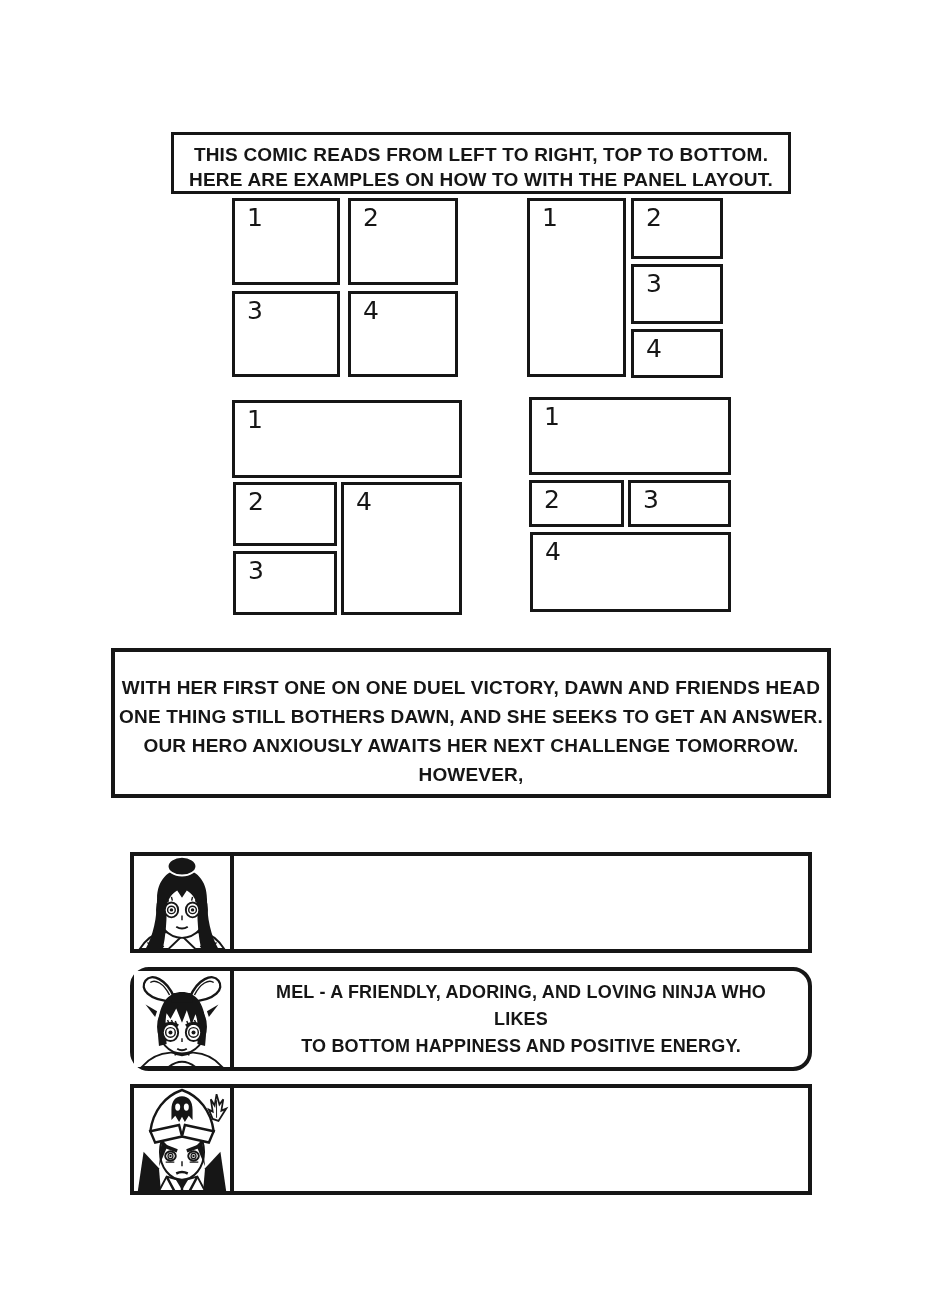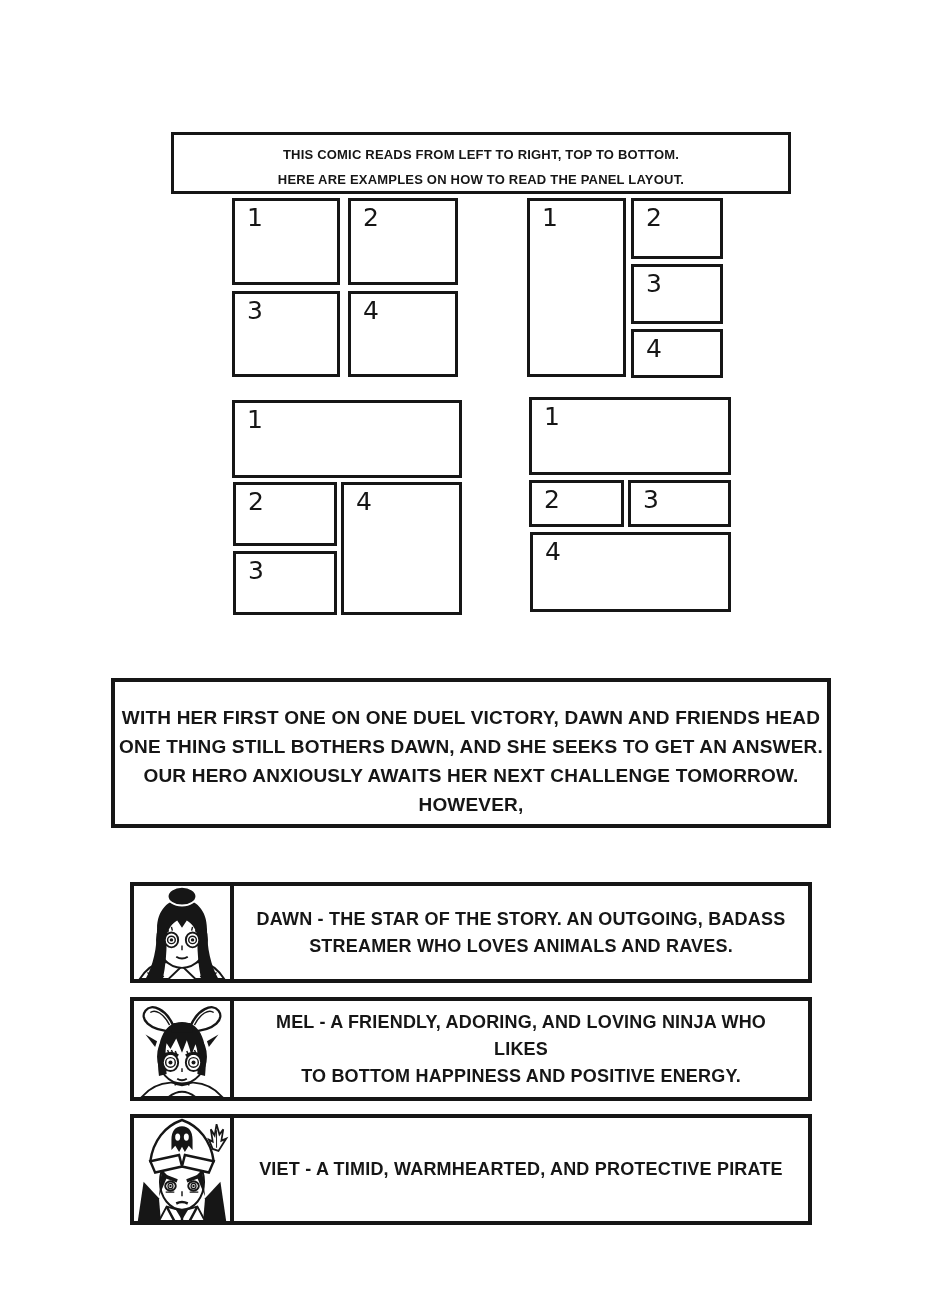--- a/index.html
+++ b/index.html
@@ -2,24 +2,24 @@
 <html><head>
 <meta charset="utf-8">
 <style>
   html,body{margin:0;padding:0;background:#ffffff;}
   #page{
     position:relative;width:940px;height:1315px;background:#ffffff;
     font-family:"Liberation Sans","DejaVu Sans",sans-serif;color:#161616;
     overflow:hidden;
   }
   .box{position:absolute;background:#fff;border:3px solid #161616;box-sizing:border-box;}
-  .thick{border-width:4px;margin-top:30px;}
+  .thick{border-width:4px;}
   
   .header-box{left:171px;top:132px;width:620px;height:62px;text-align:center;padding-top:7px;}
-  .header-box .ln{display:block;font-size:13px;font-weight:bold;line-height:25px;letter-spacing:.2px;}
+  .header-box .ln{display:block;font-size:19px;font-weight:bold;line-height:25px;letter-spacing:.2px;}
   
   .panel{position:absolute;background:#fff;border:3px solid #161616;box-sizing:border-box;}
   .panel .num{
     display:block;padding:4px 0 0 12px;font-family:"DejaVu Sans",sans-serif;
     font-size:25px;font-weight:400;line-height:26px;
   }
   .e1p1{left:232px;top:198px;width:108px;height:87px;}
   .e1p2{left:348px;top:198px;width:110px;height:87px;}
   .e1p3{left:232px;top:291px;width:108px;height:86px;}
   .e1p4{left:348px;top:291px;width:110px;height:86px;}
@@ -34,41 +34,41 @@
   .e4p1{left:529px;top:397px;width:202px;height:78px;}
   .e4p2{left:529px;top:480px;width:95px;height:47px;}
   .e4p3{left:628px;top:480px;width:103px;height:47px;}
   .e4p4{left:530px;top:532px;width:201px;height:80px;}
   
   .story-box{left:111px;top:648px;width:720px;height:150px;text-align:center;padding-top:21px;}
   .story-box .ln{display:block;font-size:19px;font-weight:bold;line-height:29px;letter-spacing:.2px;}
   
   .char-row{display:flex;}
   .char-row-dawn{left:130px;top:852px;width:682px;height:101px;}
-  .char-row-mel{left:130px;top:967px;width:682px;height:104px;}
+  .char-row-mel{left:130px;top:967px;width:682px;height:104px;border-radius:19px;}
   .char-row-viet{left:130px;top:1084px;width:682px;height:111px;}
   .portrait{
     flex:0 0 100px;width:100px;border-right:4px solid #161616;box-sizing:border-box;
     background:#fff;overflow:hidden;
   }
   .portrait svg{width:100%;height:100%;display:block;}
   .char-text{
     flex:1;display:flex;flex-direction:column;justify-content:center;
     text-align:center;padding:0 14px;
   }
   .char-text .ln{display:block;font-size:18px;font-weight:bold;line-height:27px;letter-spacing:.2px;}
 </style>
 </head>
 <body>
 
 <div id="page">
 
   <div class="box header-box">
     <span class="ln">THIS COMIC READS FROM LEFT TO RIGHT, TOP TO BOTTOM.</span>
-    <span class="ln">HERE ARE EXAMPLES ON HOW TO READ THE PANEL LAYOUT.</span>
+    <span class="ln">HERE ARE EXAMPLES ON HOW TO WITH THE PANEL LAYOUT.</span>
   </div>
 
   <div class="panel e1p1">
       <span class="num">1</span>
     </div>
   <div class="panel e1p2">
       <span class="num">2</span>
     </div>
   <div class="panel e1p3">
       <span class="num">3</span>
@@ -135,24 +135,20 @@
         <circle cx="39" cy="58" r="4" fill="none" stroke="#161616" stroke-width="1.5"></circle>
         <circle cx="39" cy="58" r="1.8" fill="#161616"></circle>
         <path d="M33,51 L30,47 M36,49 L34,45 M40,48 L39,44" stroke="#161616" stroke-width="1.5" fill="none"></path>
         <ellipse cx="61" cy="58" rx="7" ry="8" fill="#fff" stroke="#161616" stroke-width="2"></ellipse>
         <circle cx="61" cy="58" r="4" fill="none" stroke="#161616" stroke-width="1.5"></circle>
         <circle cx="61" cy="58" r="1.8" fill="#161616"></circle>
         <path d="M67,51 L70,47 M64,49 L66,45 M60,48 L61,44" stroke="#161616" stroke-width="1.5" fill="none"></path>
         <path d="M50,64 L50,69" stroke="#161616" stroke-width="1.5"></path>
         <path d="M44,76 Q50,80 56,76" fill="none" stroke="#161616" stroke-width="2"></path>
       </svg>
-    </div>
-    <div class="char-text">
-      <span class="ln">DAWN - THE STAR OF THE STORY. AN OUTGOING, BADASS</span>
-      <span class="ln">STREAMER WHO LOVES ANIMALS AND RAVES.</span>
     </div>
   </div>
 
   <div class="box thick char-row char-row-mel">
     <div class="portrait">
       <svg viewBox="0 0 100 100" preserveAspectRatio="none">
         <path d="M8,100 Q20,86 38,85 L62,85 Q80,86 92,100 Z" fill="#fff" stroke="#161616" stroke-width="2"></path>
         <path d="M36,100 Q50,89 64,100" fill="none" stroke="#161616" stroke-width="2"></path>
         <path d="M43,76 L43,88 M57,76 L57,88" stroke="#161616" stroke-width="1.5"></path>
         <path d="M40,84 Q50,90 60,84" stroke="#161616" stroke-width="3.5" fill="none"></path>
@@ -211,17 +207,16 @@
         <circle cx="38" cy="66" r="1.2" fill="#161616"></circle>
         <ellipse cx="62" cy="66" rx="5.5" ry="4.5" fill="#fff" stroke="#161616" stroke-width="2"></ellipse>
         <circle cx="62" cy="66" r="2.6" fill="none" stroke="#161616" stroke-width="1.3"></circle>
         <circle cx="62" cy="66" r="1.2" fill="#161616"></circle>
         <path d="M33,72 L42,72 M58,72 L67,72" stroke="#161616" stroke-width="1.2" fill="none"></path>
         <path d="M50,71 L50,76" stroke="#161616" stroke-width="1.5"></path>
         <path d="M44,83 Q50,80 56,83" fill="none" stroke="#161616" stroke-width="2.5"></path>
       </svg>
     </div>
     <div class="char-text">
-      <span class="ln">VIET - A TIMID, WARMHEARTED, AND PROTECTIVE PIRATE</span>
     </div>
   </div>
 
 </div>
 
 </body></html>

